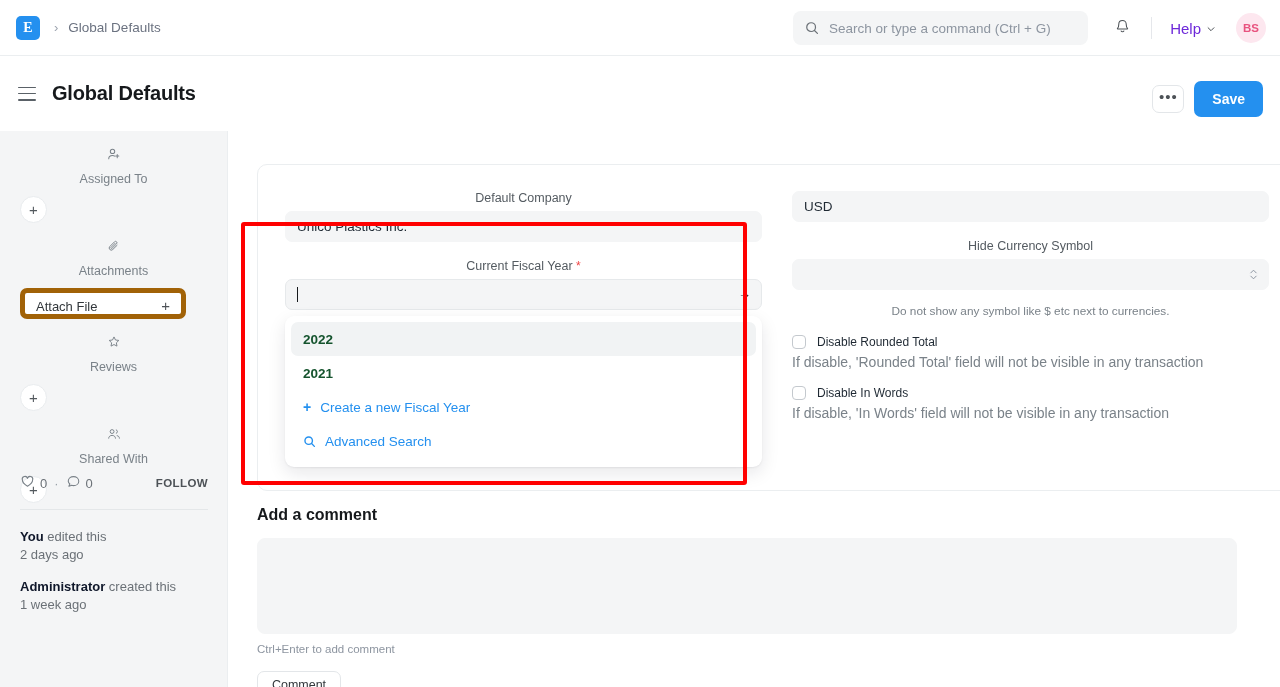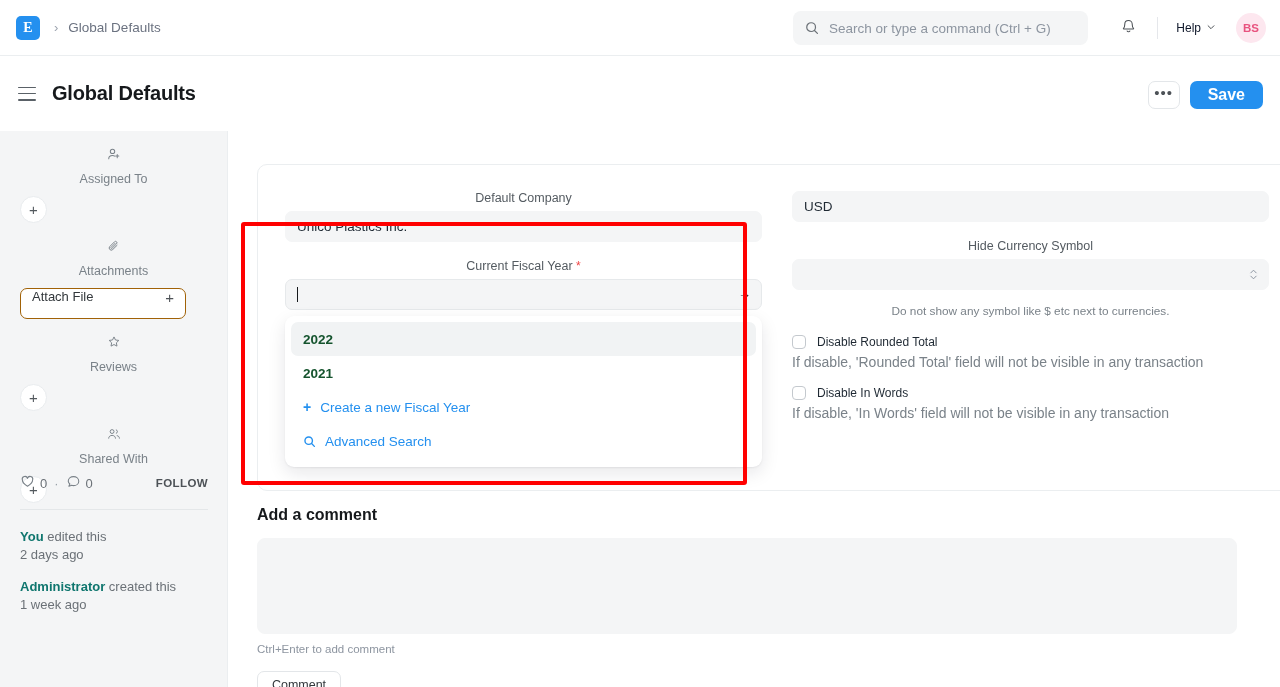--- a/index.html
+++ b/index.html
@@ -44,21 +44,21 @@
     display: flex; align-items: center; gap: 0px;
   }
   .bell-btn {
     width: 34px; height: 34px; display: flex;
     align-items: center; justify-content: center;
     border-radius: 6px; cursor: pointer;
   }
   .nav-divider { width: 1px; height: 22px; background: #e5e7eb; margin: 0 12px; }
   .help-btn {
     display: flex; align-items: center; gap: 5px;
-    font-size: 12px; color: #0f172a; cursor: pointer;
+    font-size: 15px; color: #6d28d9; cursor: pointer;
     padding: 6px 6px;
   }
   .avatar {
     width: 30px; height: 30px; border-radius: 50%;
     background: #fde7ef; color: #e8537f;
     font-size: 11.5px; font-weight: 600;
     display: flex; align-items: center; justify-content: center;
     margin-left: 14px; cursor: pointer;
   }
 
@@ -84,21 +84,21 @@
     display: flex; align-items: center; gap: 10px;
   }
   .btn-ellipsis {
     width: 32px; height: 28px; border: 1px solid #e3e6e9; border-radius: 7px;
     background: #fff; display: flex; align-items: center; justify-content: center;
     color: #4d5257; font-size: 15px; letter-spacing: 1px; cursor: pointer;
     padding-bottom: 6px;
   }
   .btn-save {
     background: #2490ef; color: #fff; border: none; border-radius: 7px;
-    height: 28px; padding: 0 18px; font-size: 16px; font-weight: 600;
+    height: 36px; padding: 0 18px; font-size: 14px; font-weight: 600;
     cursor: pointer; font-family: "Liberation Sans", sans-serif;
   }
 
   
   .sidebar {
     position: absolute; top: 131px; left: 0;
     width: 228px; height: 556px;
     background: #f4f5f6;
     border-right: 1px solid #ebeef0;
     padding: 0 20px;
@@ -110,41 +110,41 @@
   }
   .sb-head svg { flex: 0 0 14px; }
   .plus-circle {
     width: 27px; height: 27px; border-radius: 50%;
     background: #ffffff; border: 1px solid #e9ecee;
     display: flex; align-items: center; justify-content: center;
     color: #53595e; font-size: 15px; cursor: pointer; line-height: 1;
   }
   .attach-btn {
     width: 166px; height: 31px; background: #fff;
-    border: 1px solid #a16207; border-radius: 7px;
-    display: flex; align-items: flex-start; justify-content: space-between;
+    border: 5px solid #a16207; border-radius: 7px;
+    display: flex; align-items: flex-end; justify-content: space-between;
     padding: 0 11px; font-size: 13px; color: #32373b; cursor: pointer;
   }
   .attach-btn .pl { font-size: 15px; color: #4d5257; }
 
   .sb-meta {
     position: absolute; left: 20px; top: 343px; width: 188px;
   }
   .meta-row {
     display: flex; align-items: center; gap: 5px;
     font-size: 13px; color: #6b7177;
   }
   .meta-row .dot { color: #9aa1a8; margin: 0 2px; }
   .meta-row .follow {
     margin-left: auto; font-size: 11.5px; font-weight: 600;
     letter-spacing: .4px; color: #4d5257; cursor: pointer;
   }
   .meta-sep { height: 1px; background: #e4e7e9; margin: 17px 0 18px 0; }
   .meta-line { font-size: 13px; color: #6b7177; line-height: 18px; margin-bottom: 14px; }
-  .meta-line b { color: #0f766e; font-weight: 600; }
+  .meta-line b { color: #0f172a; font-weight: 600; }
 
   
   .main {
     position: absolute; top: 131px; left: 228px;
     width: 1052px; height: 556px;
     background: #ffffff; overflow: hidden;
   }
   .card {
     position: absolute; left: 29px; top: 33px;
     width: 1035px; height: 327px;

